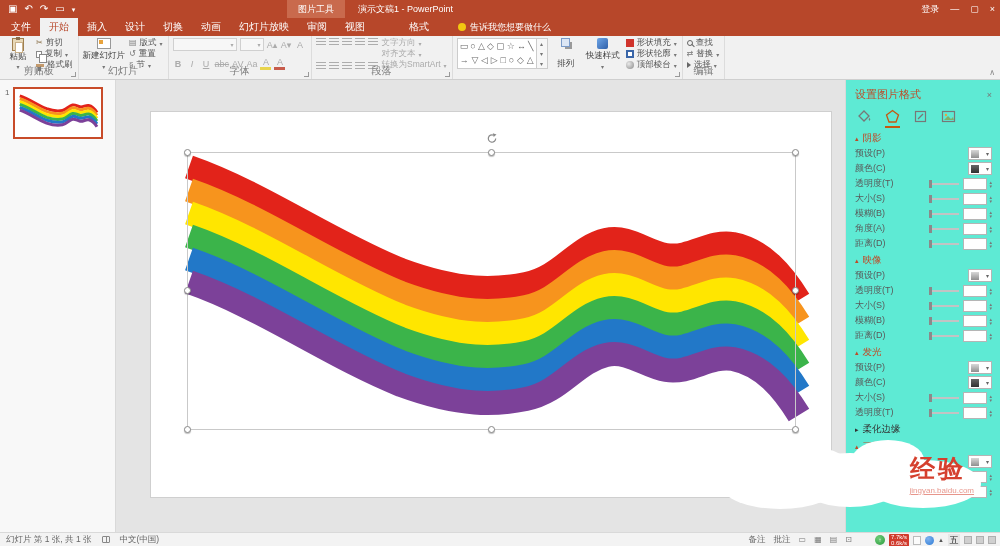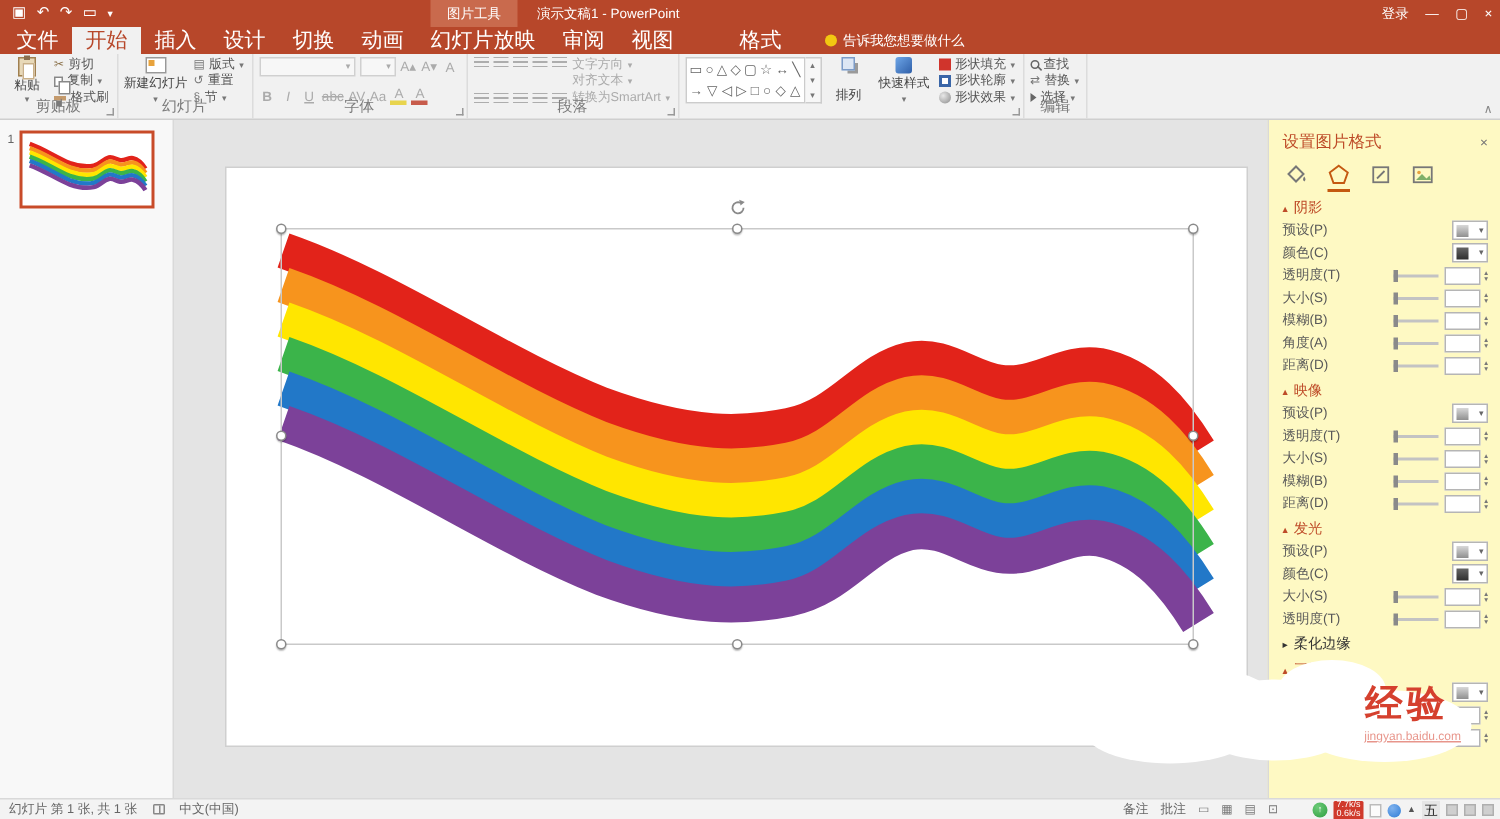--- a/index.html
+++ b/index.html
@@ -13,21 +13,21 @@
   .qat-btn{font-size:10px;line-height:1;cursor:default;}
   .qat-btn.small{font-size:7px;}
   .ctx-group{position:absolute;left:287px;top:0;height:18px;min-width:58px;padding:0 6px;background:#C96A4D;display:flex;align-items:center;justify-content:center;}
   .tb-title{position:absolute;left:358px;top:0;height:18px;display:flex;align-items:center;}
   .tb-right{position:absolute;right:5px;top:0;height:18px;display:flex;gap:11px;align-items:center;}
   .winbtn{font-size:9px;}
 
   
   .tabbar{height:18px;background:#B7472A;display:flex;align-items:stretch;color:#fff;flex:0 0 18px;padding-left:2px;}
   .tabs-host{display:flex;}
-  .tab{display:flex;align-items:center;padding:0 9px;font-size:14px;white-space:nowrap;text-align:right;}
+  .tab{display:flex;align-items:center;padding:0 9px;font-size:10px;white-space:nowrap;text-align:right;}
   .tab.active{background:#F1F1F1;color:#B7472A;}
   .tab.contextual{margin-left:26px;}
   .tellme{display:flex;align-items:center;gap:4px;margin-left:14px;padding:0 6px;}
   .bulb{width:8px;height:8px;border-radius:50%;background:#F2C811;display:inline-block;}
 
   
   .ribbon{height:44px;background:#F1F1F1;border-bottom:1px solid #CFCFCF;display:flex;flex:0 0 44px;position:relative;}
   .rgroup{position:relative;border-right:1px solid #DCDCDC;padding:2px 5px 11px 4px;display:flex;gap:4px;align-items:flex-start;}
   .glabel{position:absolute;bottom:1px;left:0;right:0;text-align:center;font-size:10px;color:#7A7A7A;}
   .launcher{position:absolute;right:2px;bottom:2px;width:5px;height:5px;border-right:1px solid #999;border-bottom:1px solid #999;}
@@ -85,21 +85,21 @@
   .slide{position:absolute;left:35px;top:32px;width:680px;height:385px;background:#fff;box-shadow:0 0 0 1px #CFCFCF;}
   .slide svg.rb{position:absolute;inset:0;width:100%;height:100%;}
   .selbox{position:absolute;left:36px;top:40px;width:609px;height:278px;border:1px solid #C9C9C9;z-index:2;}
   .handle{position:absolute;width:7px;height:7px;background:#fff;border:1px solid #8A8A8A;border-radius:50%;box-shadow:0 1px 1px rgba(0,0,0,.25);}
   .h-tl{left:-4px;top:-4px;} .h-tm{left:calc(50% - 4px);top:-4px;} .h-tr{right:-4px;top:-4px;}
   .h-ml{left:-4px;top:calc(50% - 4px);} .h-mr{right:-4px;top:calc(50% - 4px);}
   .h-bl{left:-4px;bottom:-4px;} .h-bm{left:calc(50% - 4px);bottom:-4px;} .h-br{right:-4px;bottom:-4px;}
   .rotator{position:absolute;top:-21px;left:50%;transform:translateX(-50%);}
 
   
-  .pane{width:155px;background:#fef9c3;border-left:1px solid #D9D9D9;padding:7px 8px 0 9px;position:relative;}
+  .pane{width:155px;background:#5eead4;border-left:1px solid #D9D9D9;padding:7px 8px 0 9px;position:relative;}
   .pane-h{display:flex;justify-content:space-between;align-items:center;color:#BE4B28;font-size:11px;}
   .pane-x{color:#777;font-size:9px;}
   .pane-tabs{display:flex;gap:13px;margin:7px 0 3px 2px;}
   .ptab{padding-bottom:2px;border-bottom:2px solid transparent;line-height:0;}
   .ptab.active{border-bottom-color:#C45911;}
   .sec-h{display:flex;gap:4px;align-items:center;height:15px;font-size:9.5px;margin-top:2px;}
   .sec-h.accent{color:#BE4B28;}
   .sec-h.plain{color:#333;}
   .sec-arrow{font-size:7px;}
   .prow{display:flex;align-items:center;height:15px;}
@@ -341,21 +341,21 @@
             <span>形状填充</span>
             <span class="car">▾</span>
           </div>
         <div class="sbtn">
             <span class="outline-sw"></span>
             <span>形状轮廓</span>
             <span class="car">▾</span>
           </div>
         <div class="sbtn">
             <span class="effect-sw"></span>
-            <span>形状效果</span>
+            <span>顶部棱台</span>
             <span class="car">▾</span>
           </div>
       </div>
       <span class="launcher"></span>
     </div>
 
     <div class="rgroup">
       <div class="smallcol">
         <div class="sbtn">
             <span class="mag"></span>

